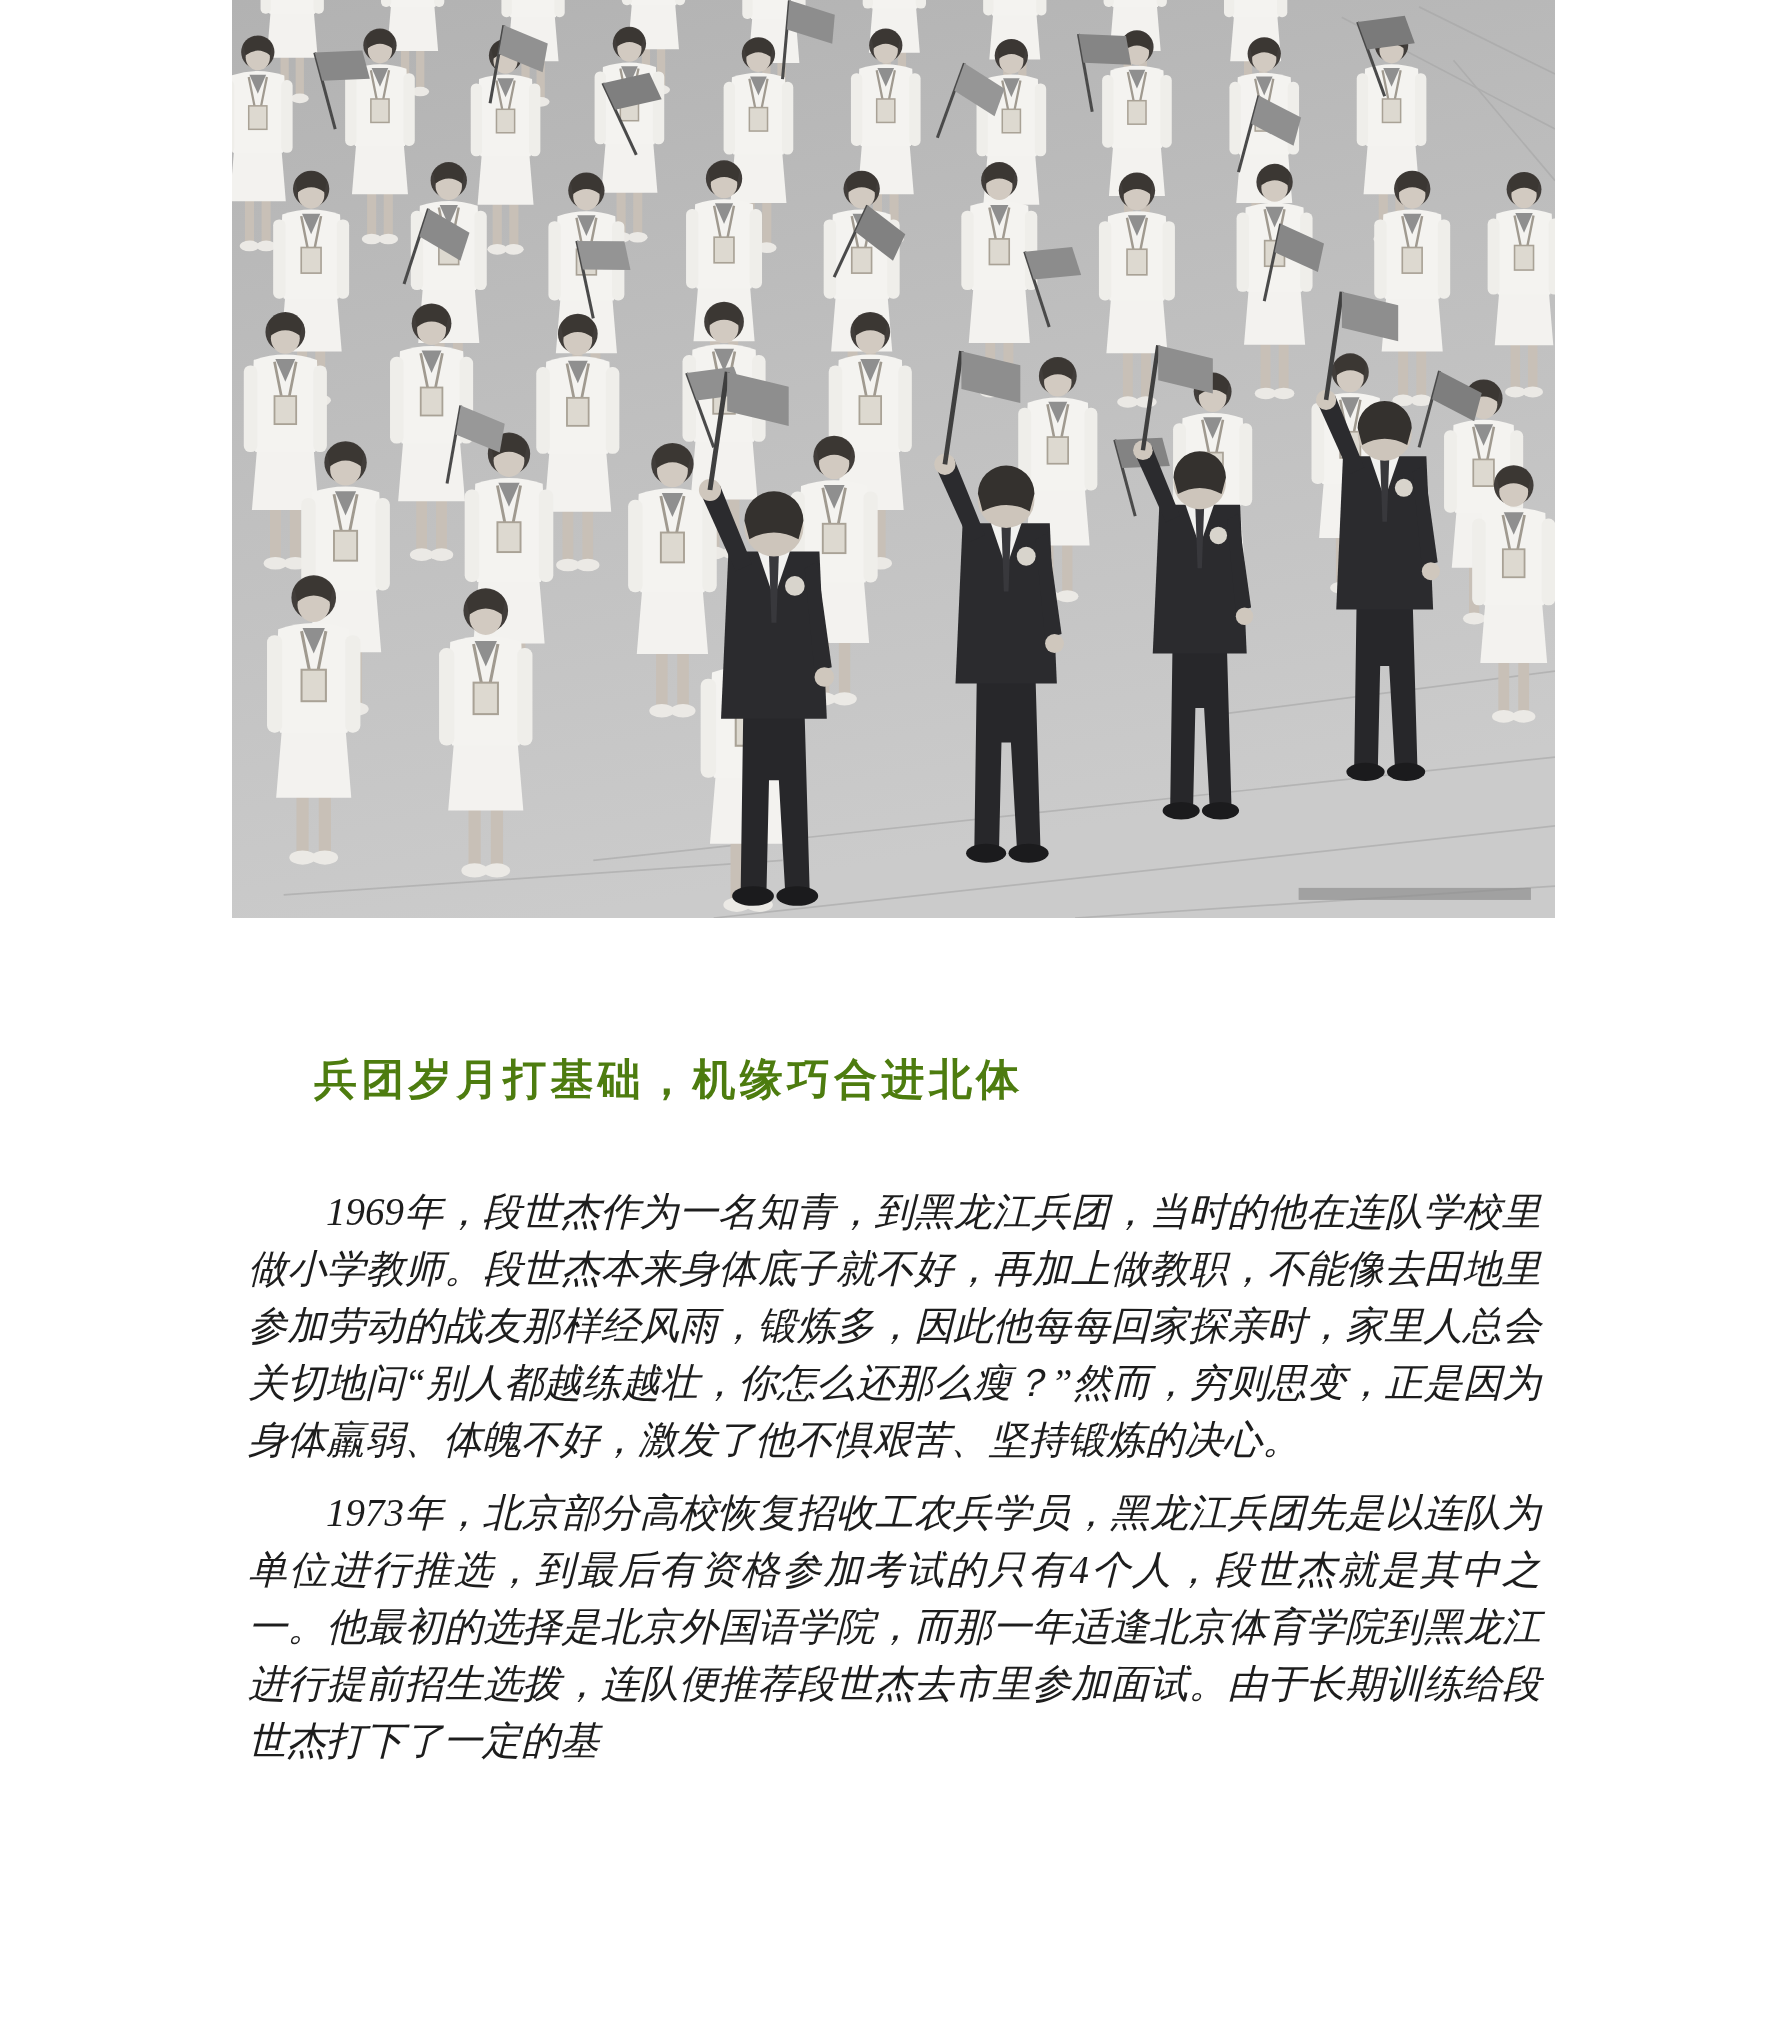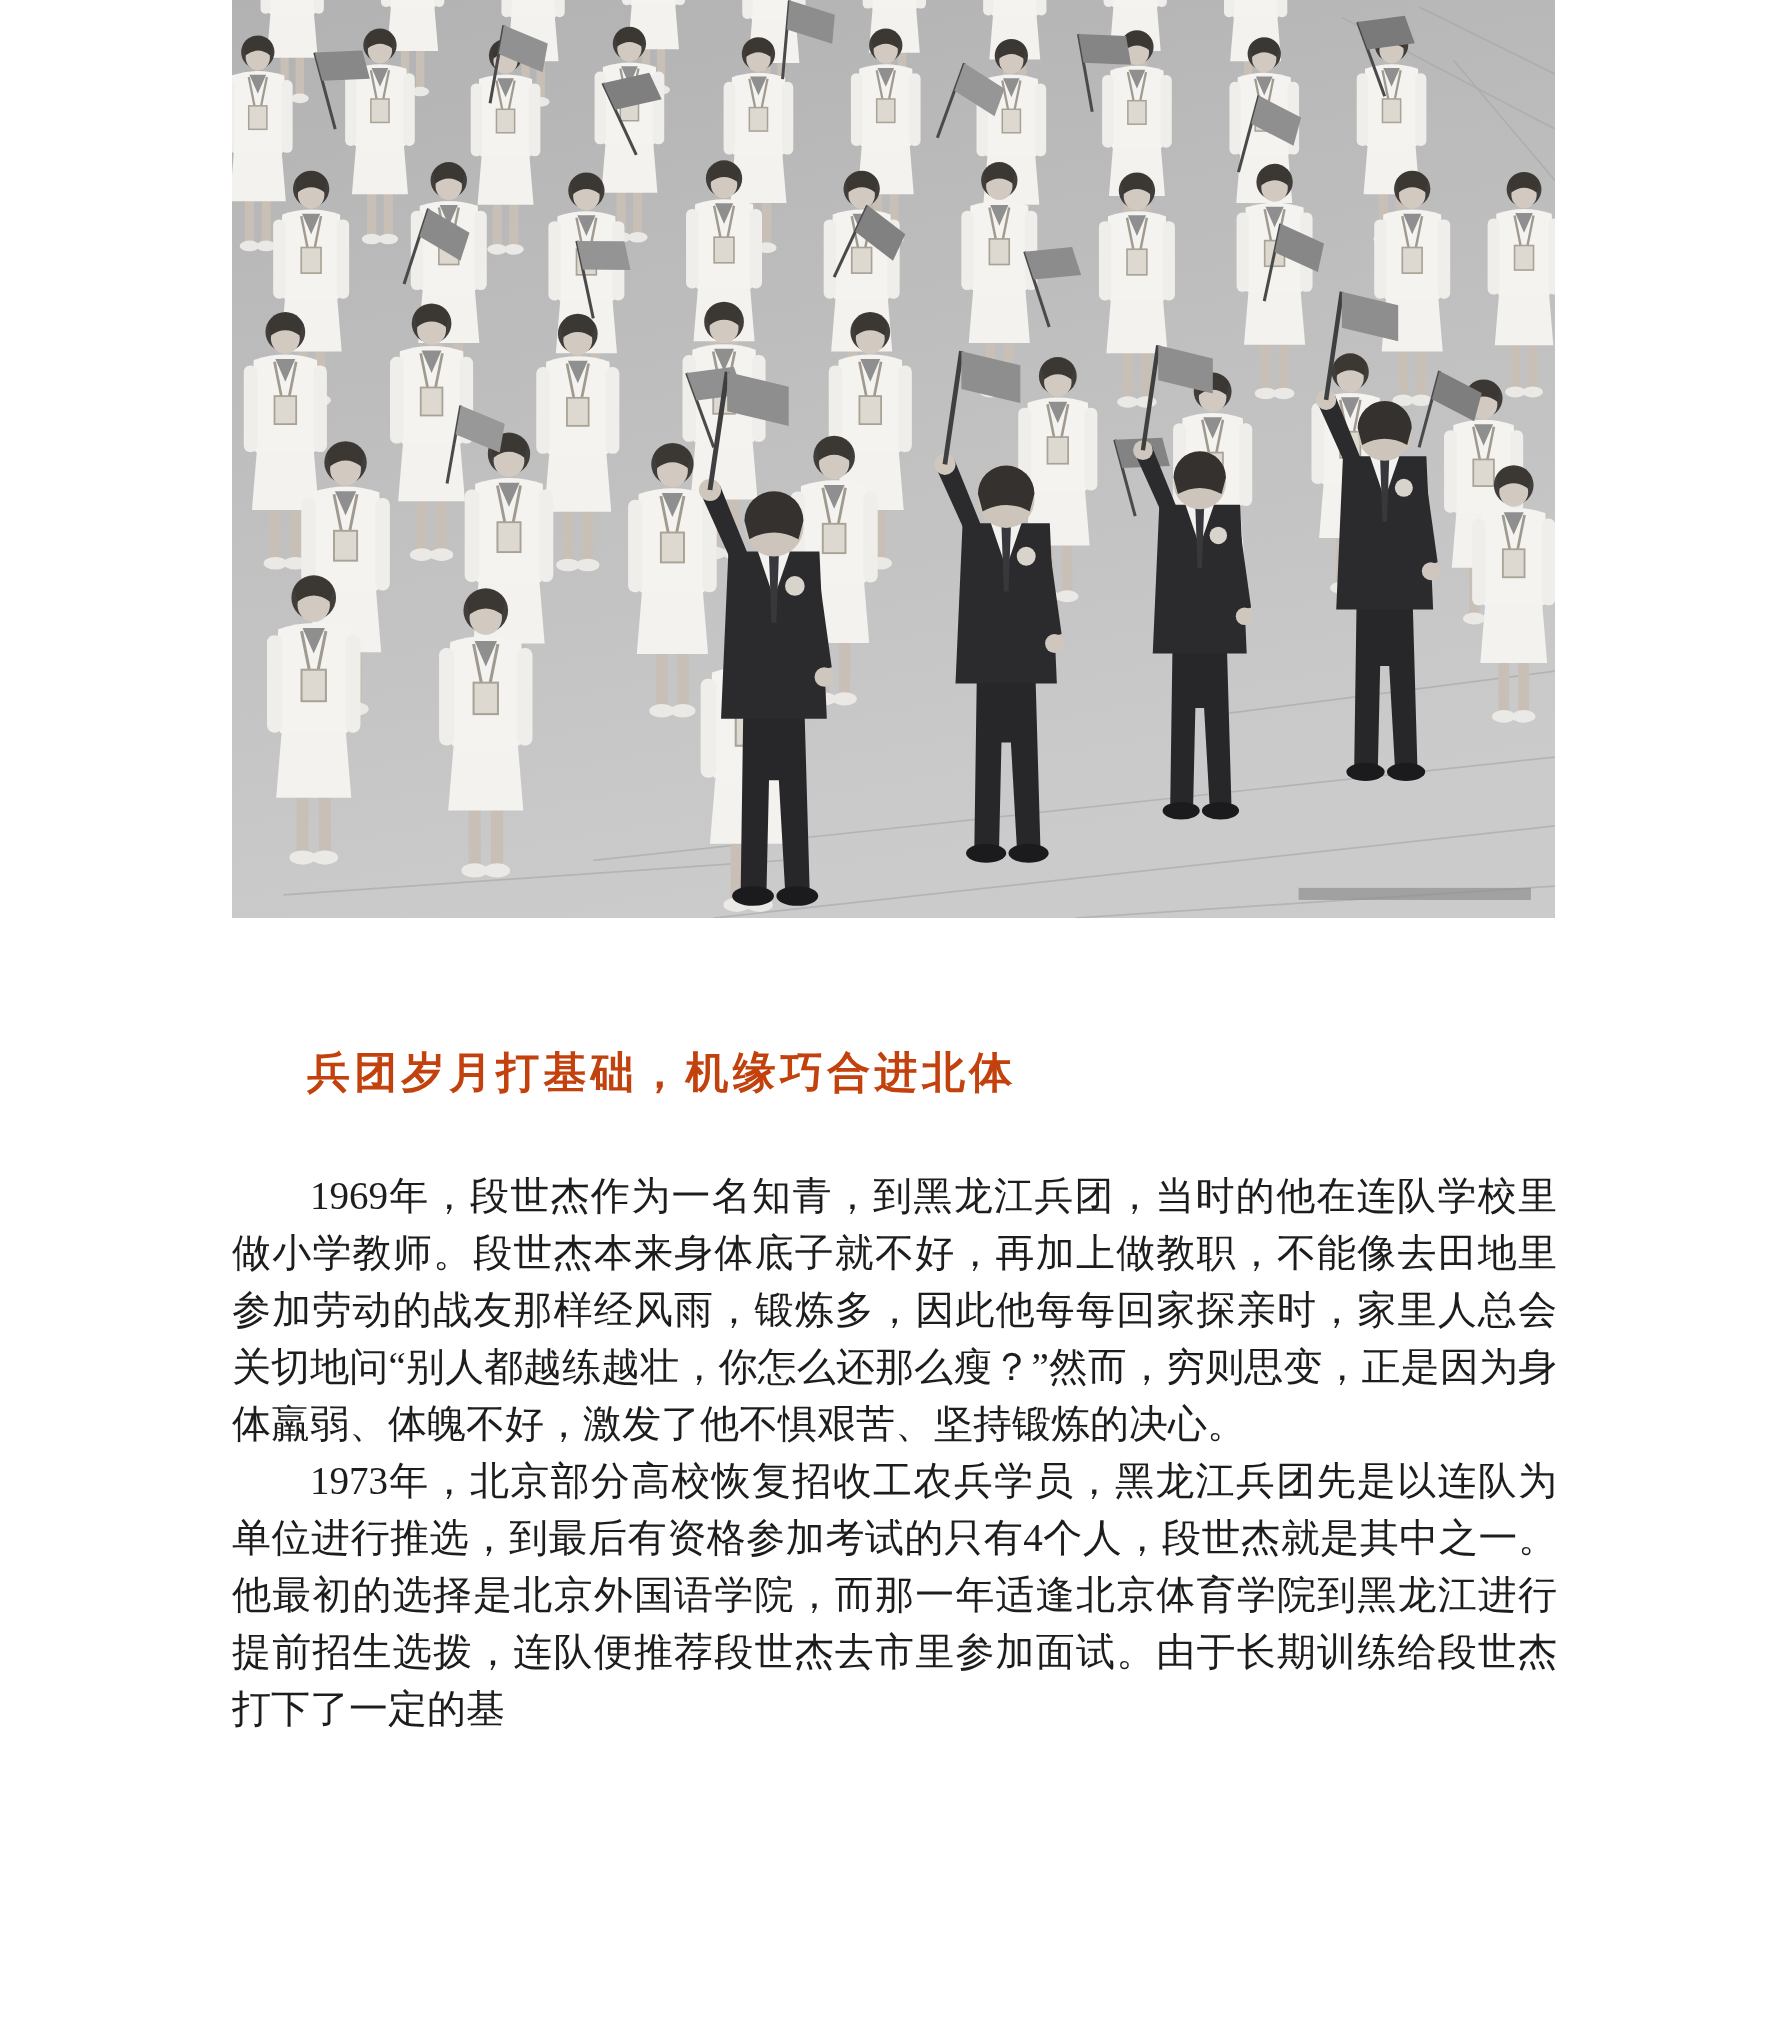--- a/index.html
+++ b/index.html
@@ -18,42 +18,43 @@
     width: 1323px;
     height: 918px;
     margin: 0;
     overflow: hidden;
   }
   .photo svg { display: block; width: 100%; height: 100%; }
   .heading {
     position: absolute;
     left: 307px;
     top: 1046px;
-    margin: 0;
+    margin: 7px;
     font-family: "Liberation Sans", "DejaVu Sans", sans-serif;
     font-weight: 700;
     font-size: 43px;
     line-height: 53px;
     letter-spacing: 4.3px;
-    color: #c2410c;
+    color: #4d7c0f;
     white-space: nowrap;
   }
   .body-text {
     position: absolute;
     left: 232px;
     top: 1167px;
     width: 1325px;
     font-size: 39px;
     line-height: 57px;
     color: #1d1d1d;
     text-align: justify;
   }
   .body-text p {
-    margin: 0;
+    margin: 16px;
     text-indent: 2em;
+    font-style: italic;
   }
 </style>
 </head>
 <body>
 
 <div class="page">
 
   <figure class="photo" role="img" aria-label="黑白照片：体育代表团入场，身着浅色套装裙的女运动员们佩戴证件、挥舞小旗列队行进，四名身穿深色西装、佩戴徽章的男领队走在队伍前方挥手致意">
     <svg viewBox="0 0 1538 1067" preserveAspectRatio="none">
       <defs>

